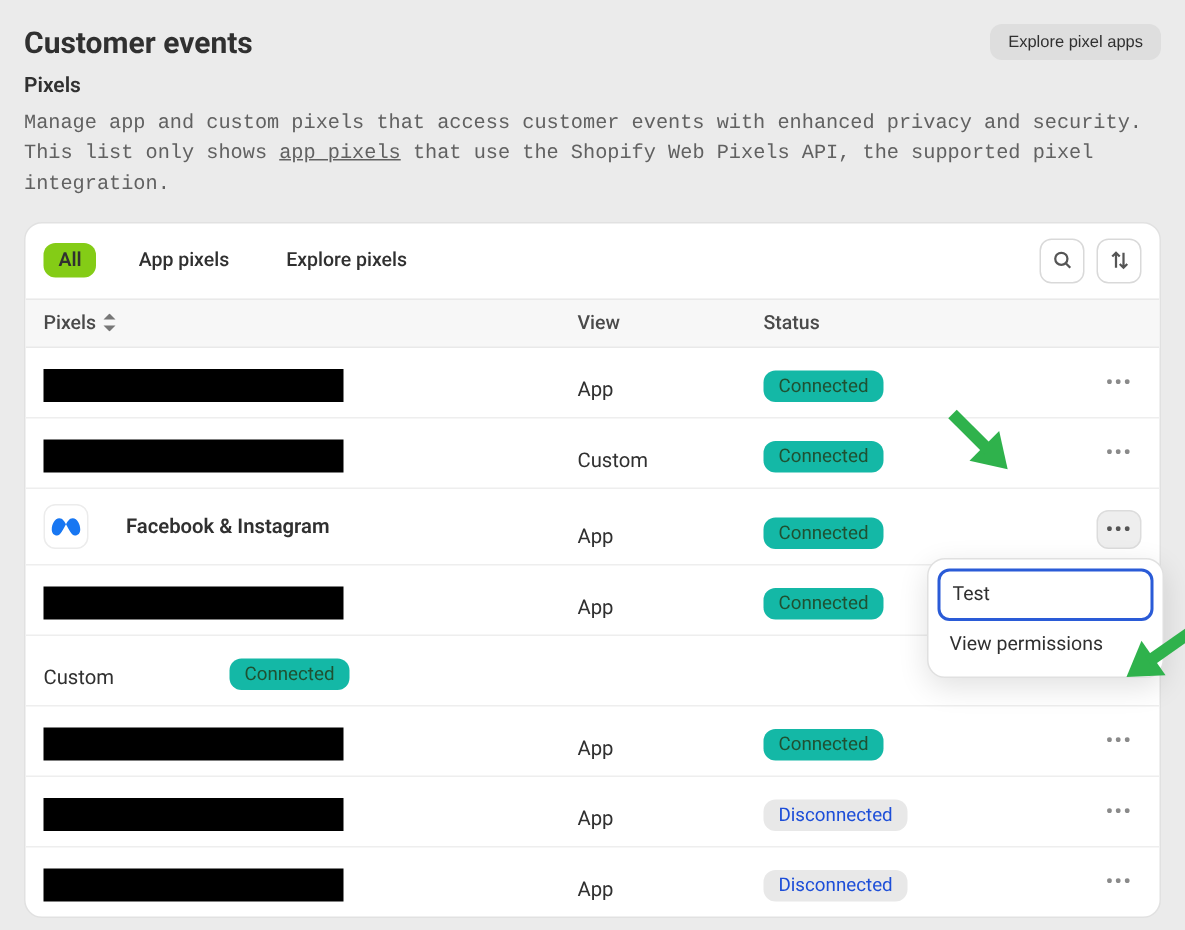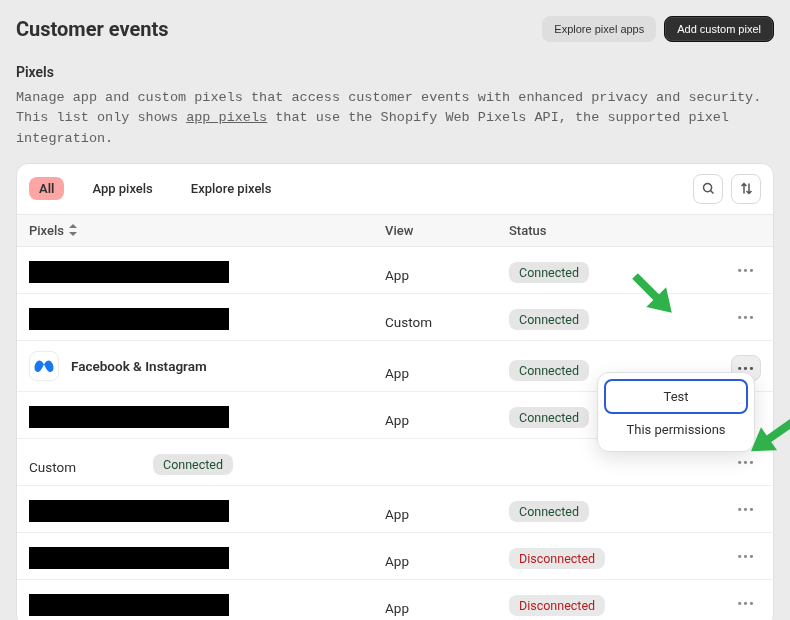--- a/index.html
+++ b/index.html
@@ -10,21 +10,21 @@
     height: 620px;
     overflow: hidden;
     color: #303030;
     position: relative;
   }
   .container { padding: 16px; }
   .header {
     display: flex;
     justify-content: space-between;
     align-items: center;
-    margin-bottom: 22px;
+    margin-bottom: 9px;
   }
   .page-title { font-size: 20px; font-weight: 700; }
   .header-actions { display: flex; gap: 8px; }
   .btn {
     font-size: 11px;
     font-weight: 500;
     border-radius: 8px;
     padding: 6px 12px;
     border: none;
     cursor: pointer;
@@ -53,21 +53,21 @@
   }
   .tabs { display: flex; gap: 18px; align-items: center; }
   .tab {
     font-size: 13px;
     font-weight: 500;
     cursor: pointer;
     padding: 4px 10px;
     border-radius: 8px;
     color: #303030;
   }
-  .tab.active { background: #fca5a5; font-weight: 600; }
+  .tab.active { background: #84cc16; font-weight: 600; }
   .toolbar-icons { display: flex; gap: 8px; }
   .icon-btn {
     width: 30px; height: 30px;
     border: 1px solid #d9d9d9;
     background: #fff;
     border-radius: 8px;
     display: flex; align-items: center; justify-content: center;
     cursor: pointer;
   }
   .thead {
@@ -87,63 +87,62 @@
   .row {
     display: flex;
     align-items: flex-end;
     padding: 10px 12px;
     border-bottom: 1px solid #eee;
     font-size: 13.5px;
     min-height: 46px;
     position: relative;
   }
   .row:last-child { border-bottom: none; }
-  .name-cell { flex: 0 0 356px; display: flex; align-items: center; gap: 12px; }
+  .name-cell { flex: 0 0 356px; display: flex; align-items: center; gap: 25px; }
   .type-cell { flex: 0 0 124px; }
   .status-cell { flex: 0 0 140px; }
   .act-cell { flex: 1; display:flex; justify-content:flex-end; }
   .redact { width: 200px; height: 22px; background: #000; }
   .app-icon {
     width: 30px; height: 30px; border-radius: 8px; border:1px solid #ececec;
     display:flex;align-items:center;justify-content:center;background:#fff;
     flex-shrink:0;
   }
   .row-label { font-weight: 600; }
   .badge {
     font-size: 12.5px;
     padding: 3px 10px;
     border-radius: 8px;
     display: inline-block;
     font-weight: 450;
   }
-  .badge.connected { background: #e5e5e5; color: #1f5132; }
-  .badge.disconnected { background: #e8e8e8; color: #b91c1c; }
+  .badge.connected { background: #14b8a6; color: #1f5132; }
+  .badge.disconnected { background: #e8e8e8; color: #1d4ed8; }
   .more-btn {
     width: 30px; height: 26px;
     border-radius: 8px;
     display:flex;align-items:center;justify-content:center;
     cursor:pointer;
     color:#8a8a8a;
     font-weight:700;
     letter-spacing:1px;
   }
   .more-btn.open { background:#eeeeee; border:1px solid #dcdcdc; color:#555; }
   
   .popover {
     position: absolute;
     top: 372px;
-    right: 35px;
+    right: 14px;
     width: 158px;
     background: #fff;
     border: 1px solid #e0e0e0;
     border-radius: 12px;
     box-shadow: 0 6px 20px rgba(0,0,0,0.12);
     padding: 6px;
     z-index: 50;
-    text-align: center;
   }
   .popover-item {
     font-size: 13px;
     padding: 8px 8px;
     border-radius: 8px;
     cursor: pointer;
   }
   .popover-item.selected { border: 2px solid #2a5bd7; }
   
   .arrow {
@@ -176,21 +175,20 @@
   svg { display:block; }
 </style>
 </head>
 <body>
 
 <div class="container">
   <div class="header">
     <h1 class="page-title">Customer events</h1>
     <div class="header-actions">
       <button class="btn btn-secondary">Explore pixel apps</button>
-      <button class="btn btn-primary">Add custom pixel</button>
     </div>
   </div>
 
   <div class="section-title">Pixels</div>
   <p class="section-desc">
     <span>Manage app and custom pixels that access customer events with enhanced privacy and security. This list only shows </span><a href="#">app pixels</a><span> that use the Shopify Web Pixels API, the supported pixel integration.</span>
   </p>
 
   <div class="card">
     <div class="toolbar">
@@ -326,17 +324,17 @@
               <span>•••</span>
             </div>
           </div>
         </div>
       </div>
   </div>
 </div>
 
 <div class="popover">
   <div class="popover-item selected">Test</div>
-  <div class="popover-item">This permissions</div>
+  <div class="popover-item">View permissions</div>
 </div>
 
 <div class="arrow arrow1"></div>
 <div class="arrow arrow2"></div>
 
 </body></html>

